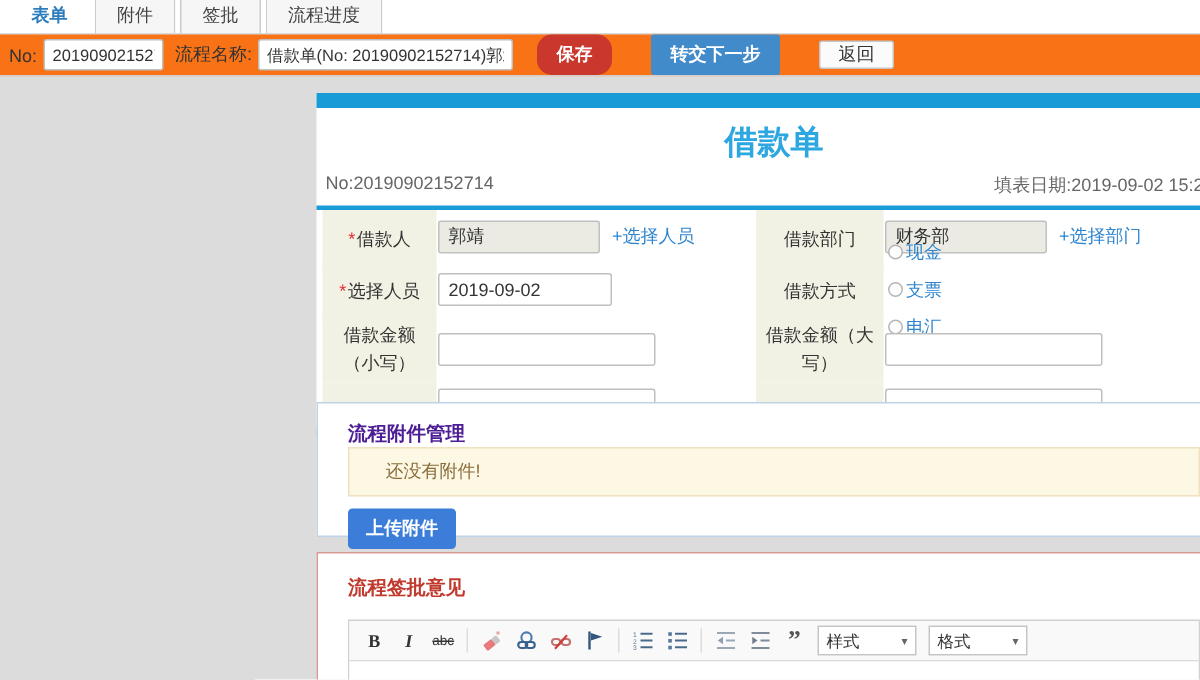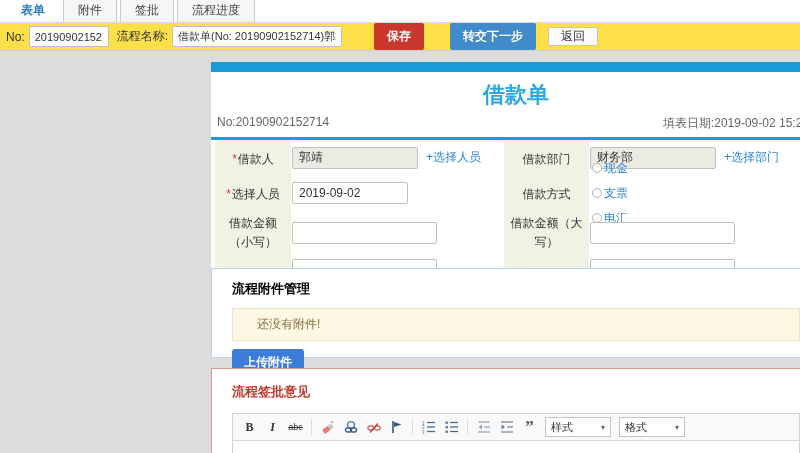--- a/index.html
+++ b/index.html
@@ -7,31 +7,31 @@
     font-family:"Liberation Sans","DejaVu Sans",sans-serif; }
   body { position:relative; }
 
   
   .tabstrip { height:22px; background:#fff; padding:1px 0 0 6px; display:flex; align-items:flex-end; }
   .tab { font-size:12px; padding:3px 14px; margin-right:3px; background:#f6f6f6;
     border:1px solid #cbcbcb; border-bottom:none; color:#444; border-radius:2px 2px 0 0; cursor:pointer; }
   .tab.active { background:#fff; border-color:#fff; color:#2d7dbd; font-weight:bold; }
 
   
-  .toolbar { height:29px; background:#fde047; border-top:1px solid #dadada; border-bottom:1px solid #cfcfcf;
+  .toolbar { height:29px; background:#f97316; border-top:1px solid #dadada; border-bottom:1px solid #cfcfcf;
     display:flex; align-items:center; padding:0 6px; font-size:12px; color:#333; }
   .toolbar label { margin-right:4px; }
   .toolbar input { height:21px; border:1px solid #bfbfbf; border-radius:2px; font-size:11px;
     padding:0 5px; color:#333; background:#fff; }
   .tb-no { width:80px; }
   .tb-name { width:170px; }
   .btn { font-size:12px; border:none; border-radius:2px; padding:5px 13px; cursor:pointer; font-weight:bold; }
-  .btn-save { background:#ca372d; color:#fff; margin-left:32px; }
+  .btn-save { background:#ca372d; color:#fff; margin-left:16px;border-radius:10px; }
   .btn-next { background:#428bca; color:#fff; margin-left:26px; }
-  .btn-back { background:#fbfbfb; color:#333; border:1px solid #c6c6c6; font-weight:normal; margin-left:12px; padding:0 12px; }
+  .btn-back { background:#fbfbfb; color:#333; border:1px solid #c6c6c6; font-weight:normal; margin-left:26px; padding:0 12px; }
 
   
   .page-bg { position:absolute; left:0; top:51px; width:800px; height:402px; background:#dcdcdc; }
 
   
   .panel { position:absolute; left:211px; width:610px; background:#fff; }
 
   
   .form-panel { top:62px; }
   .blue-bar { height:10px; background:#189bd7; }
@@ -39,30 +39,30 @@
   .form-title { text-align:center; color:#2ca7df; font-size:22px; font-weight:bold; padding:8px 0 3px; }
   .meta-row { display:flex; justify-content:space-between; font-size:12px; color:#666; padding:2px 2px 5px 6px; }
   .blue-sep { height:3px; background:#1a9cd8; }
   .form-grid { display:grid; grid-template-columns:76px 213px 85px 1fr; grid-template-rows:35px 36px 44px 30px; padding-left:4px; }
   .lbl { background:#f2f2e4; font-size:12px; color:#333; display:flex; align-items:center;
     justify-content:center; text-align:center; line-height:1.6; padding:20px 6px; }
   .req { color:#e03131; margin-right:1px; }
   .fld { display:flex; align-items:center; padding-left:1px; }
   .fld input { height:22px; border:1px solid #c0c0c0; border-radius:2px; font-size:12px; padding:0 6px; color:#333; }
   .fld input.ro { background:#ebebe4; }
-  .w126 { width:126px; } .w116 { width:116px; } .w145 { width:145px; }
+  .w126 { width:108px; } .w116 { width:116px; } .w145 { width:145px; }
   .link { font-size:12px; color:#2f86cf; margin-left:8px; text-decoration:none; cursor:pointer; }
   .radio-group { display:flex; align-items:center; gap:8px; margin-left:2px;flex-direction:column; }
   .radio-opt { display:flex; align-items:center; gap:2px; cursor:pointer; }
   .radio-circle { width:10px; height:10px; border:1px solid #b5b5b5; border-radius:50%; background:#fdfdfd; display:inline-block; }
   .radio-opt span.rlabel { font-size:12px; color:#2f86cf; }
 
   
   .attach-panel { top:268px; height:90px; border:1px solid #bdd3e7; padding:11px 20px; }
-  .sec-title-blue { font-size:13px; font-weight:bold; color:#000000; margin-bottom:10px; }
+  .sec-title-blue { font-size:13px; font-weight:bold; color:#4c1d95; margin-bottom:0; }
   .alert-warn { background:#fcf8e3; border:1px solid #f0e2c0; color:#8a6d3b; font-size:12px; padding:7px 24px; margin-bottom:8px; }
   .btn-upload { background:#3b7dd9; color:#fff; font-size:12px; font-weight:bold; border:none;
     border-radius:3px; padding:5px 12px; cursor:pointer; }
 
   
   .approve-panel { top:368px; height:140px; border:1px solid #d89a94; padding:14px 20px 0; }
   .sec-title-red { font-size:13px; font-weight:bold; color:#c13a2e; margin-bottom:12px; }
   .editor { border:1px solid #d1d1d1; }
   .ed-toolbar { height:27px; background:#f9f9f9; border-bottom:1px solid #d9d9d9; display:flex;
     align-items:center; padding:0 9px; gap:8px; }

